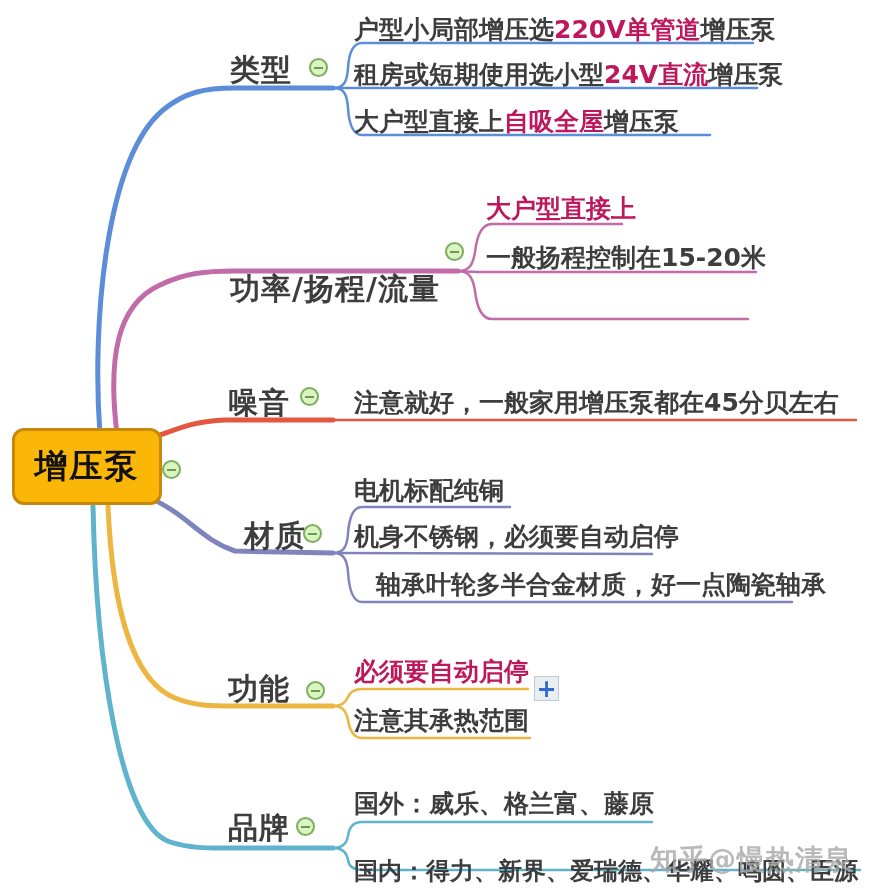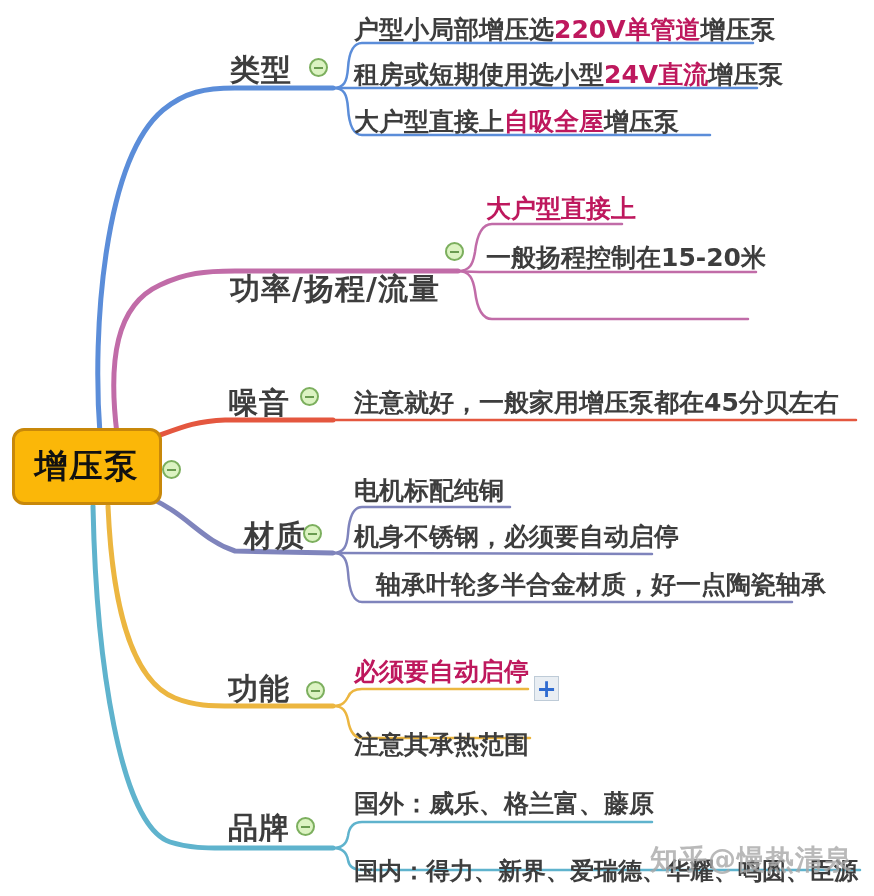--- a/index.html
+++ b/index.html
@@ -161,21 +161,21 @@
     <span>机身不锈钢，必须要自动启停</span><span class="hl"></span><span></span>
   </div>
   <div class="child-text" style="left:376px; top:568px;text-align:center;">
     <span>轴承叶轮多半合金材质，好一点陶瓷轴承</span><span class="hl"></span><span></span>
   </div>
 
   <div class="child-text" style="left:354px; top:655px;">
     <span></span><span class="hl">必须要自动启停</span><span></span>
   </div>
   <div class="plus-icon">+</div>
-  <div class="child-text" style="left:354px; top:704px;margin-top:24px;">
+  <div class="child-text" style="left:354px; top:704px;">
     <span>注意其承热范围</span><span class="hl"></span><span></span>
   </div>
 
   <div class="child-text" style="left:354px; top:787px;">
     <span>国外：威乐、格兰富、藤原</span><span class="hl"></span><span></span>
   </div>
   <div class="child-text" style="left:354px; top:833px; font-size:24px;margin-top:22px;">
     <span>国内：得力、新界、爱瑞德、华耀、鸣圆、臣源</span><span class="hl"></span><span></span>
   </div>
 

